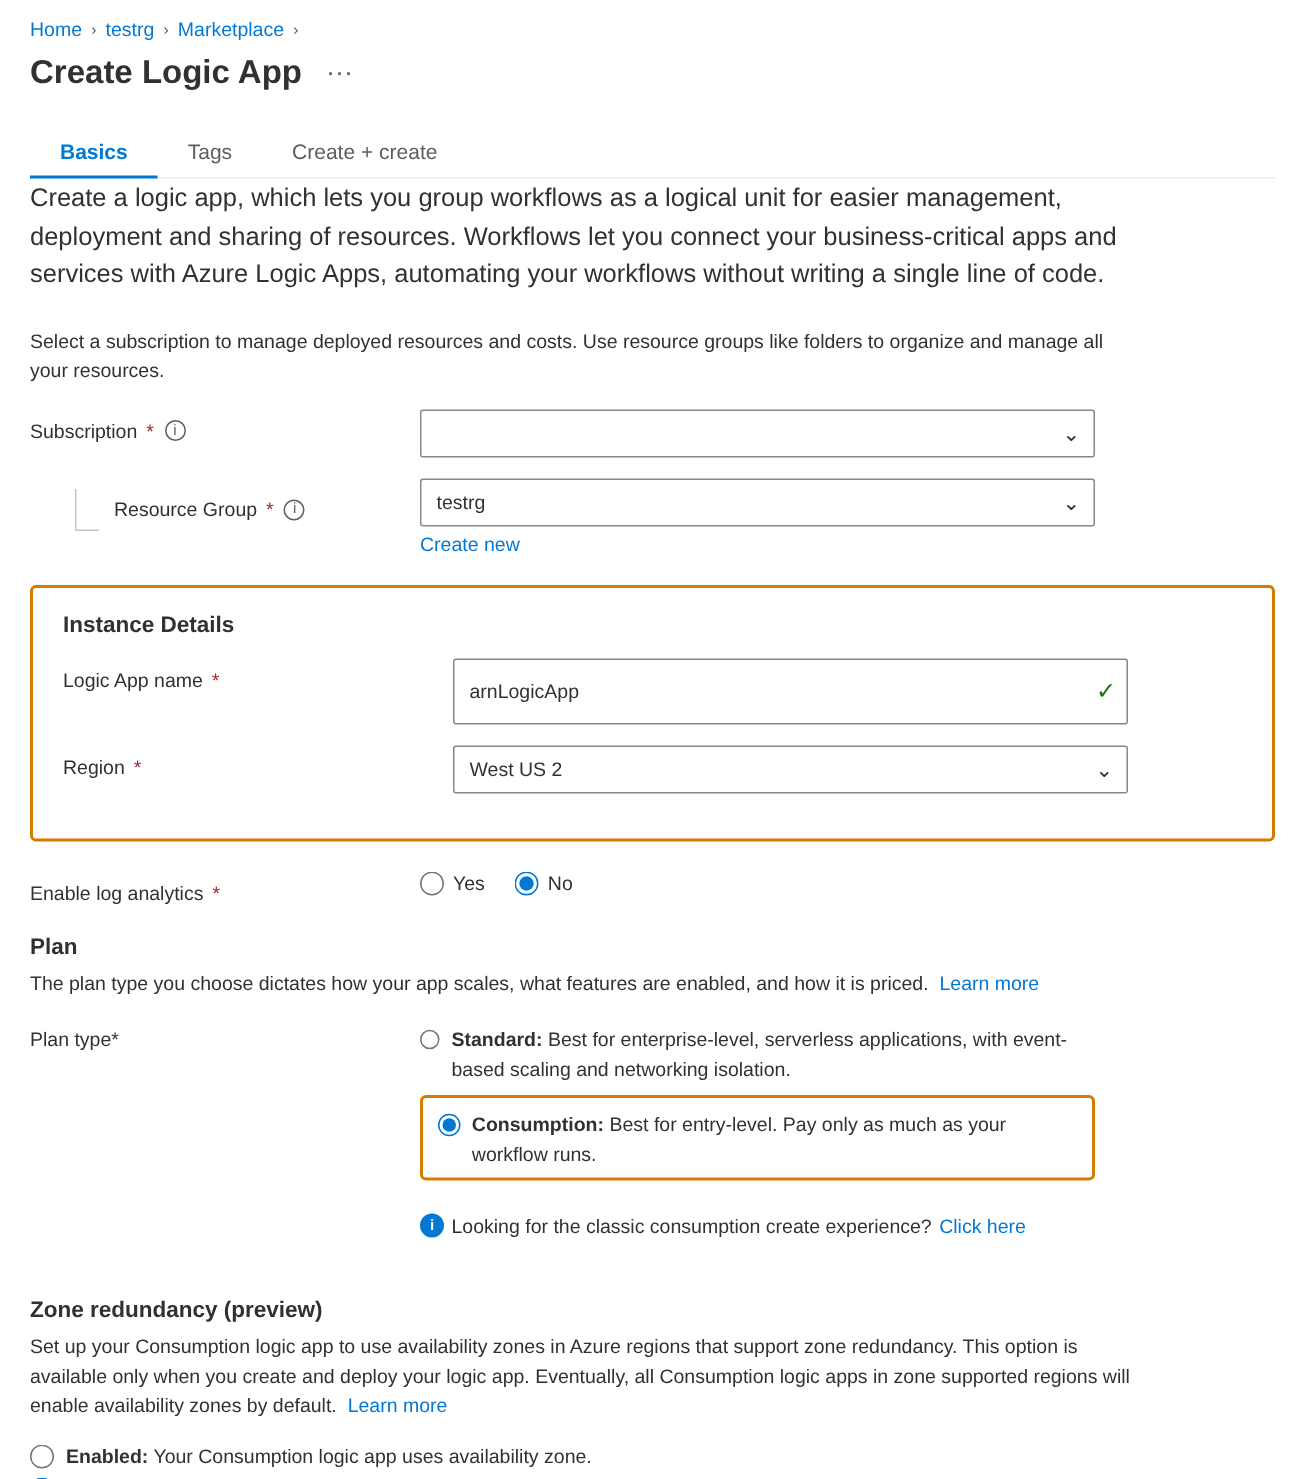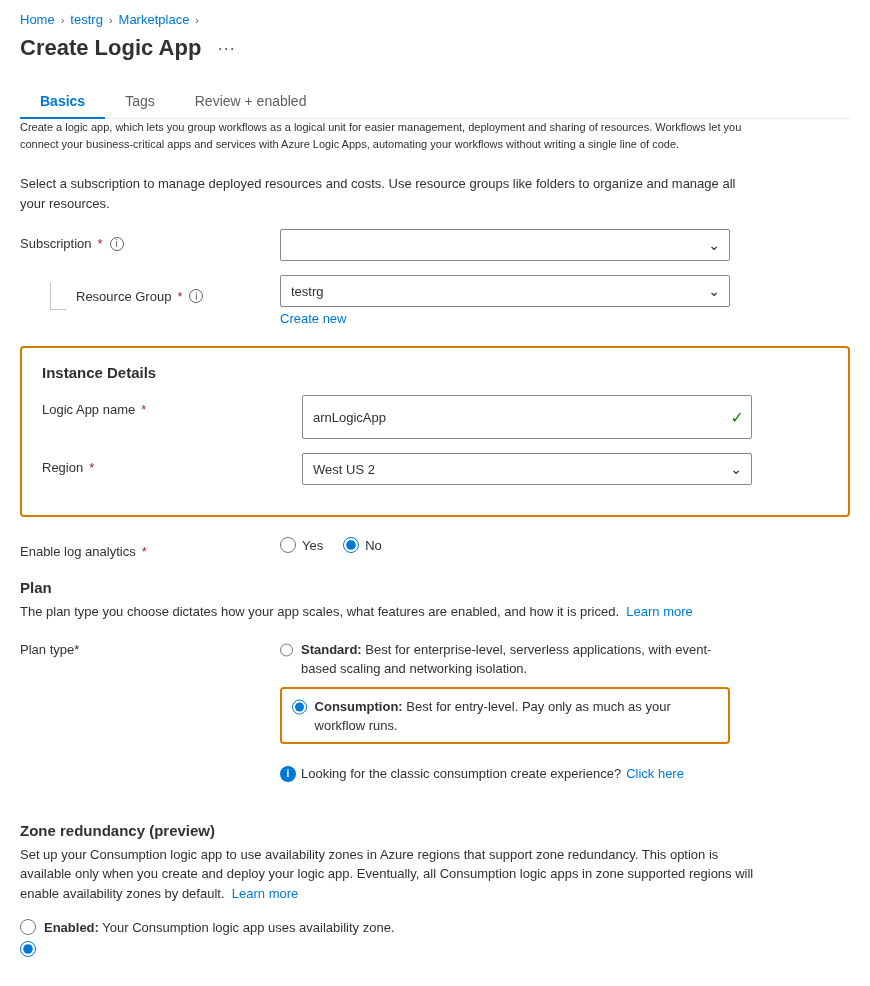--- a/index.html
+++ b/index.html
@@ -60,21 +60,21 @@
       border-bottom: 2px solid transparent;
       margin-bottom: -1px;
       text-decoration: none;
     }
     .tab.active {
       color: #0078d4;
       border-bottom: 2px solid #0078d4;
       font-weight: 600;
     }
     .description {
-      font-size: 11px;
+      font-size: 17px;
       color: #323130;
       line-height: 1.5;
       margin-bottom: 22px;
       max-width: 740px;
     }
     .section-title {
       font-size: 15px;
       font-weight: 600;
       color: #323130;
       margin-bottom: 6px;
@@ -313,21 +313,21 @@
 </div>
 
 <div class="page-title-row">
   <h1 class="page-title">Create Logic App</h1>
   <button class="ellipsis-btn">···</button>
 </div>
 
 <div class="tabs">
   <a class="tab active">Basics</a>
   <a class="tab">Tags</a>
-  <a class="tab">Review + enabled</a>
+  <a class="tab">Create + create</a>
 </div>
 
 <p class="description">Create a logic app, which lets you group workflows as a logical unit for easier management, deployment and sharing of resources. Workflows let you connect your business-critical apps and services with Azure Logic Apps, automating your workflows without writing a single line of code.</p>
 
 <div>
   <p class="section-desc">Select a subscription to manage deployed resources and costs. Use resource groups like folders to organize and manage all your resources.</p>
 
   <div class="form-group">
     <div class="form-label">
       <span>Subscription</span>

